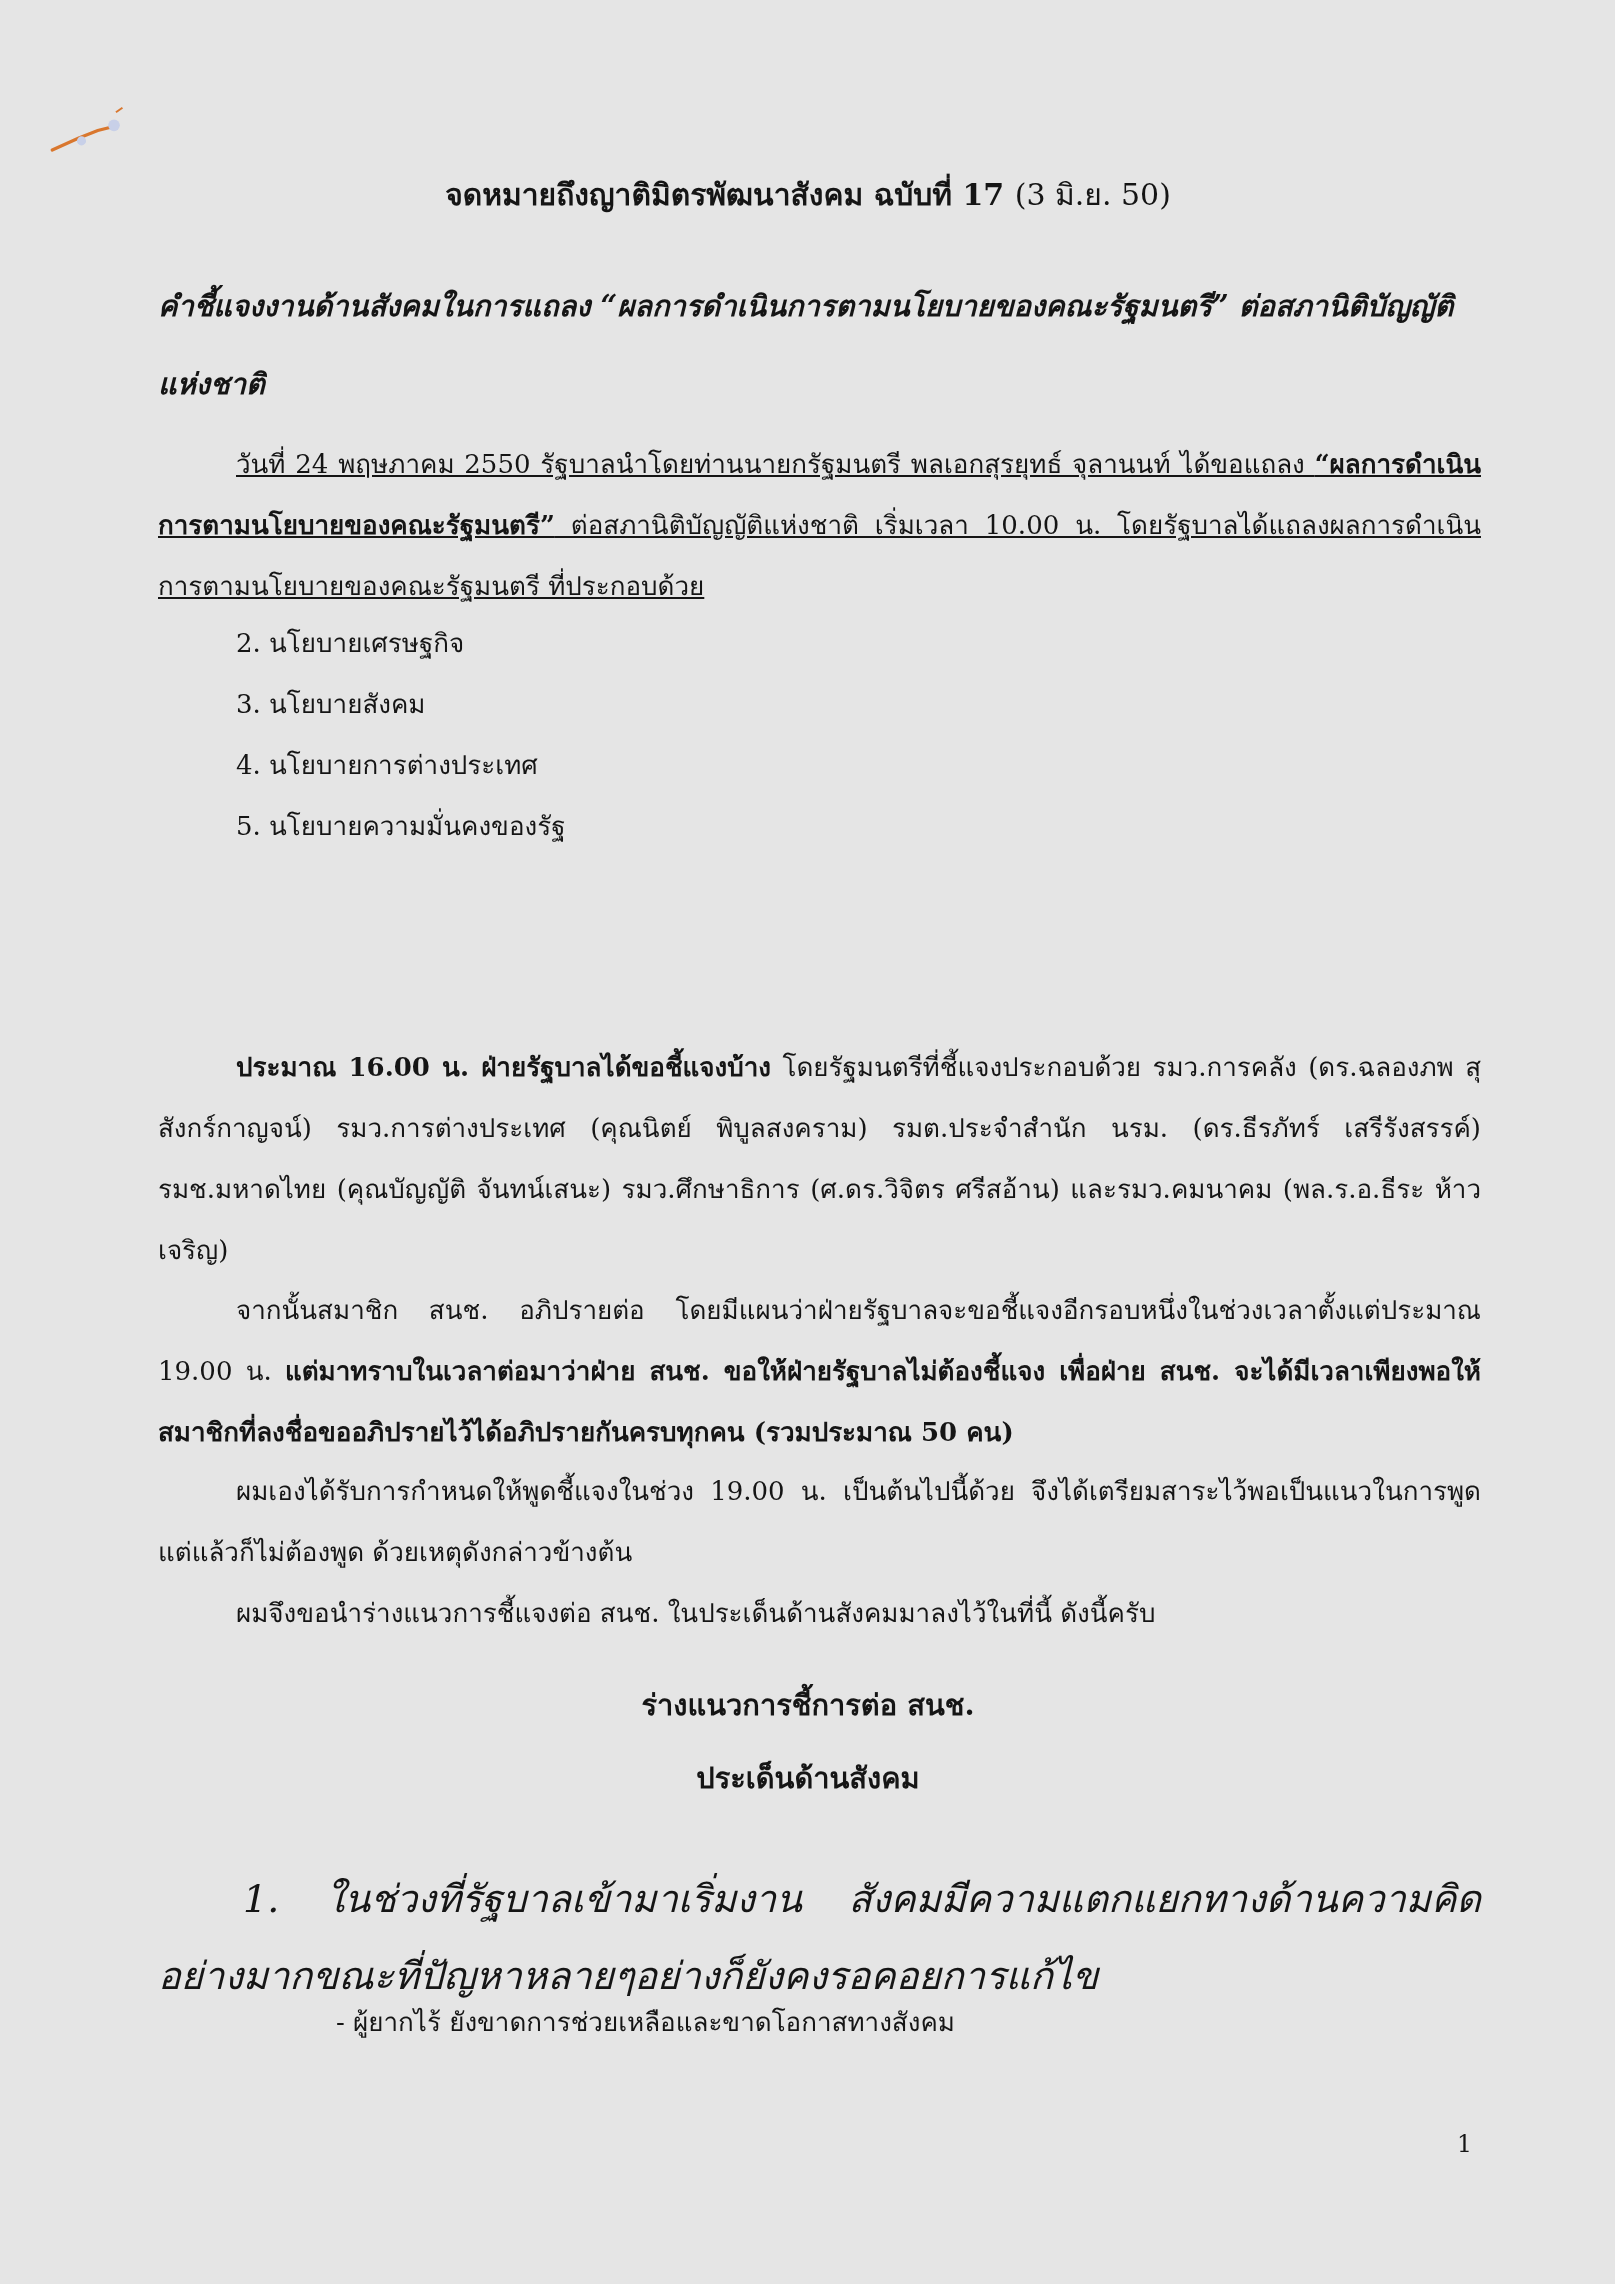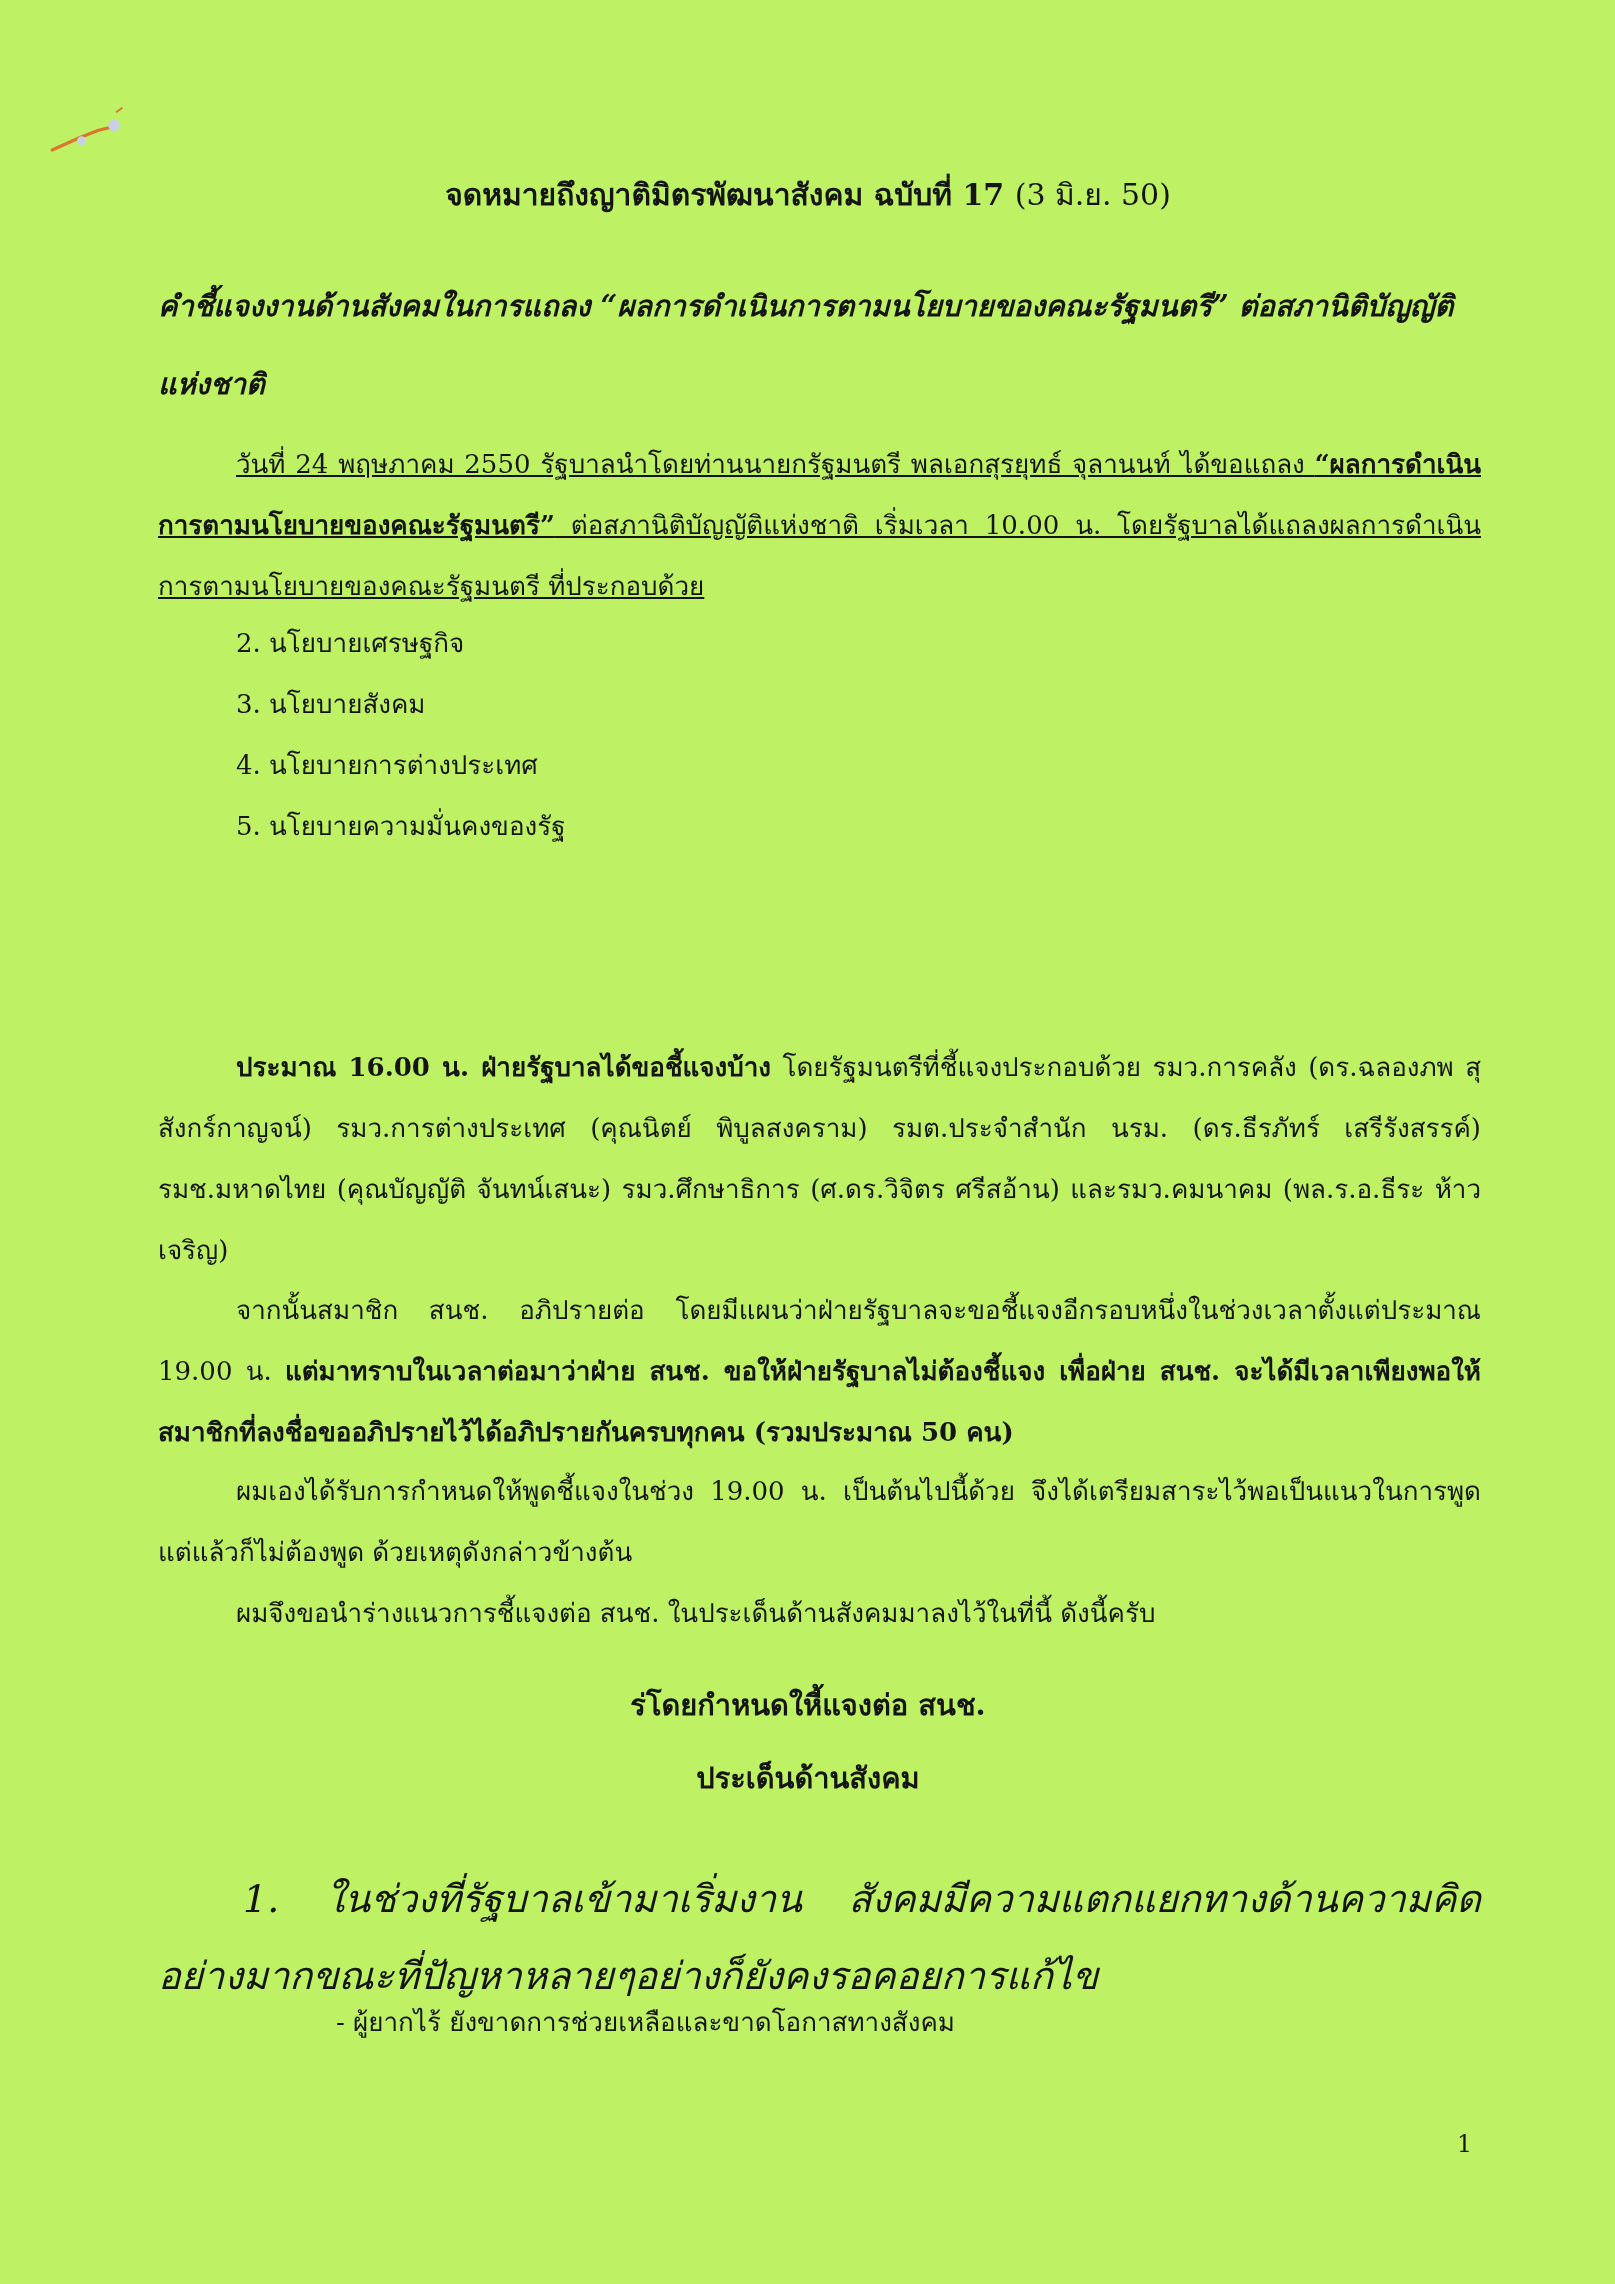--- a/index.html
+++ b/index.html
@@ -1,21 +1,21 @@
 <!DOCTYPE html>
 <html style="font-size:10.4px"><head>
 <meta charset="utf-8">
 <style>
   html, body { margin: 0; padding: 0; background: #ffffff; }
   body {
     width: 1616px; height: 2284px; position: relative; overflow: hidden;
     font-family: "DejaVu Serif", "Liberation Serif", serif;
     color: #151515;
   }
-  .page { position: absolute; left: 0; top: 0; width: 1616px; height: 2284px; background: #bef264; }
+  .page { position: absolute; left: 0; top: 0; width: 1616px; height: 2284px; background: #e5e5e5; }
   .smudge { position: absolute; left: 39px; top: 98px; width: 98px; height: 65px; }
   .title {
     position: absolute; left: 0; width: 1616px; top: 171px; text-align: center;
     font-size: 30px; font-weight: bold; letter-spacing: 0px;
   }
   .title .normal { font-weight: normal; }
   .subtitle {
     position: absolute; left: 158px; width: 1323px; top: 267px;
     font-size: 29px; font-style: italic; font-weight: bold; line-height: 78px;
   }
@@ -80,21 +80,21 @@
   </div>
 
   <div class="para" style="top:1461px;">
     <span class="indent"></span><span>ผมเองได้รับการกำหนดให้พูดชี้แจงในช่วง 19.00 น. เป็นต้นไปนี้ด้วย จึงได้เตรียมสาระไว้พอเป็นแนวในการพูด แต่แล้วก็ไม่ต้องพูด ด้วยเหตุดังกล่าวข้างต้น</span>
   </div>
 
   <div class="para" style="top:1583px;">
     <span class="indent"></span><span>ผมจึงขอนำร่างแนวการชี้แจงต่อ สนช. ในประเด็นด้านสังคมมาลงไว้ในที่นี้ ดังนี้ครับ</span>
   </div>
 
-  <div class="center-h" style="top:1682px;">ร่โดยกำหนดใหี้แจงต่อ สนช.</div>
+  <div class="center-h" style="top:1682px;">ร่างแนวการชี้การต่อ สนช.</div>
   <div class="center-h" style="top:1755px;">ประเด็นด้านสังคม</div>
 
   <div class="section-item" style="top:1861px;">
     <span class="indent"></span><span>1. ในช่วงที่รัฐบาลเข้ามาเริ่มงาน สังคมมีความแตกแยกทางด้านความคิดอย่างมากขณะที่ปัญหาหลายๆอย่างก็ยังคงรอคอยการแก้ไข</span>
   </div>
 
   <div class="bullet">- ผู้ยากไร้ ยังขาดการช่วยเหลือและขาดโอกาสทางสังคม</div>
 
   <div class="page-num">1</div>
 </div>

